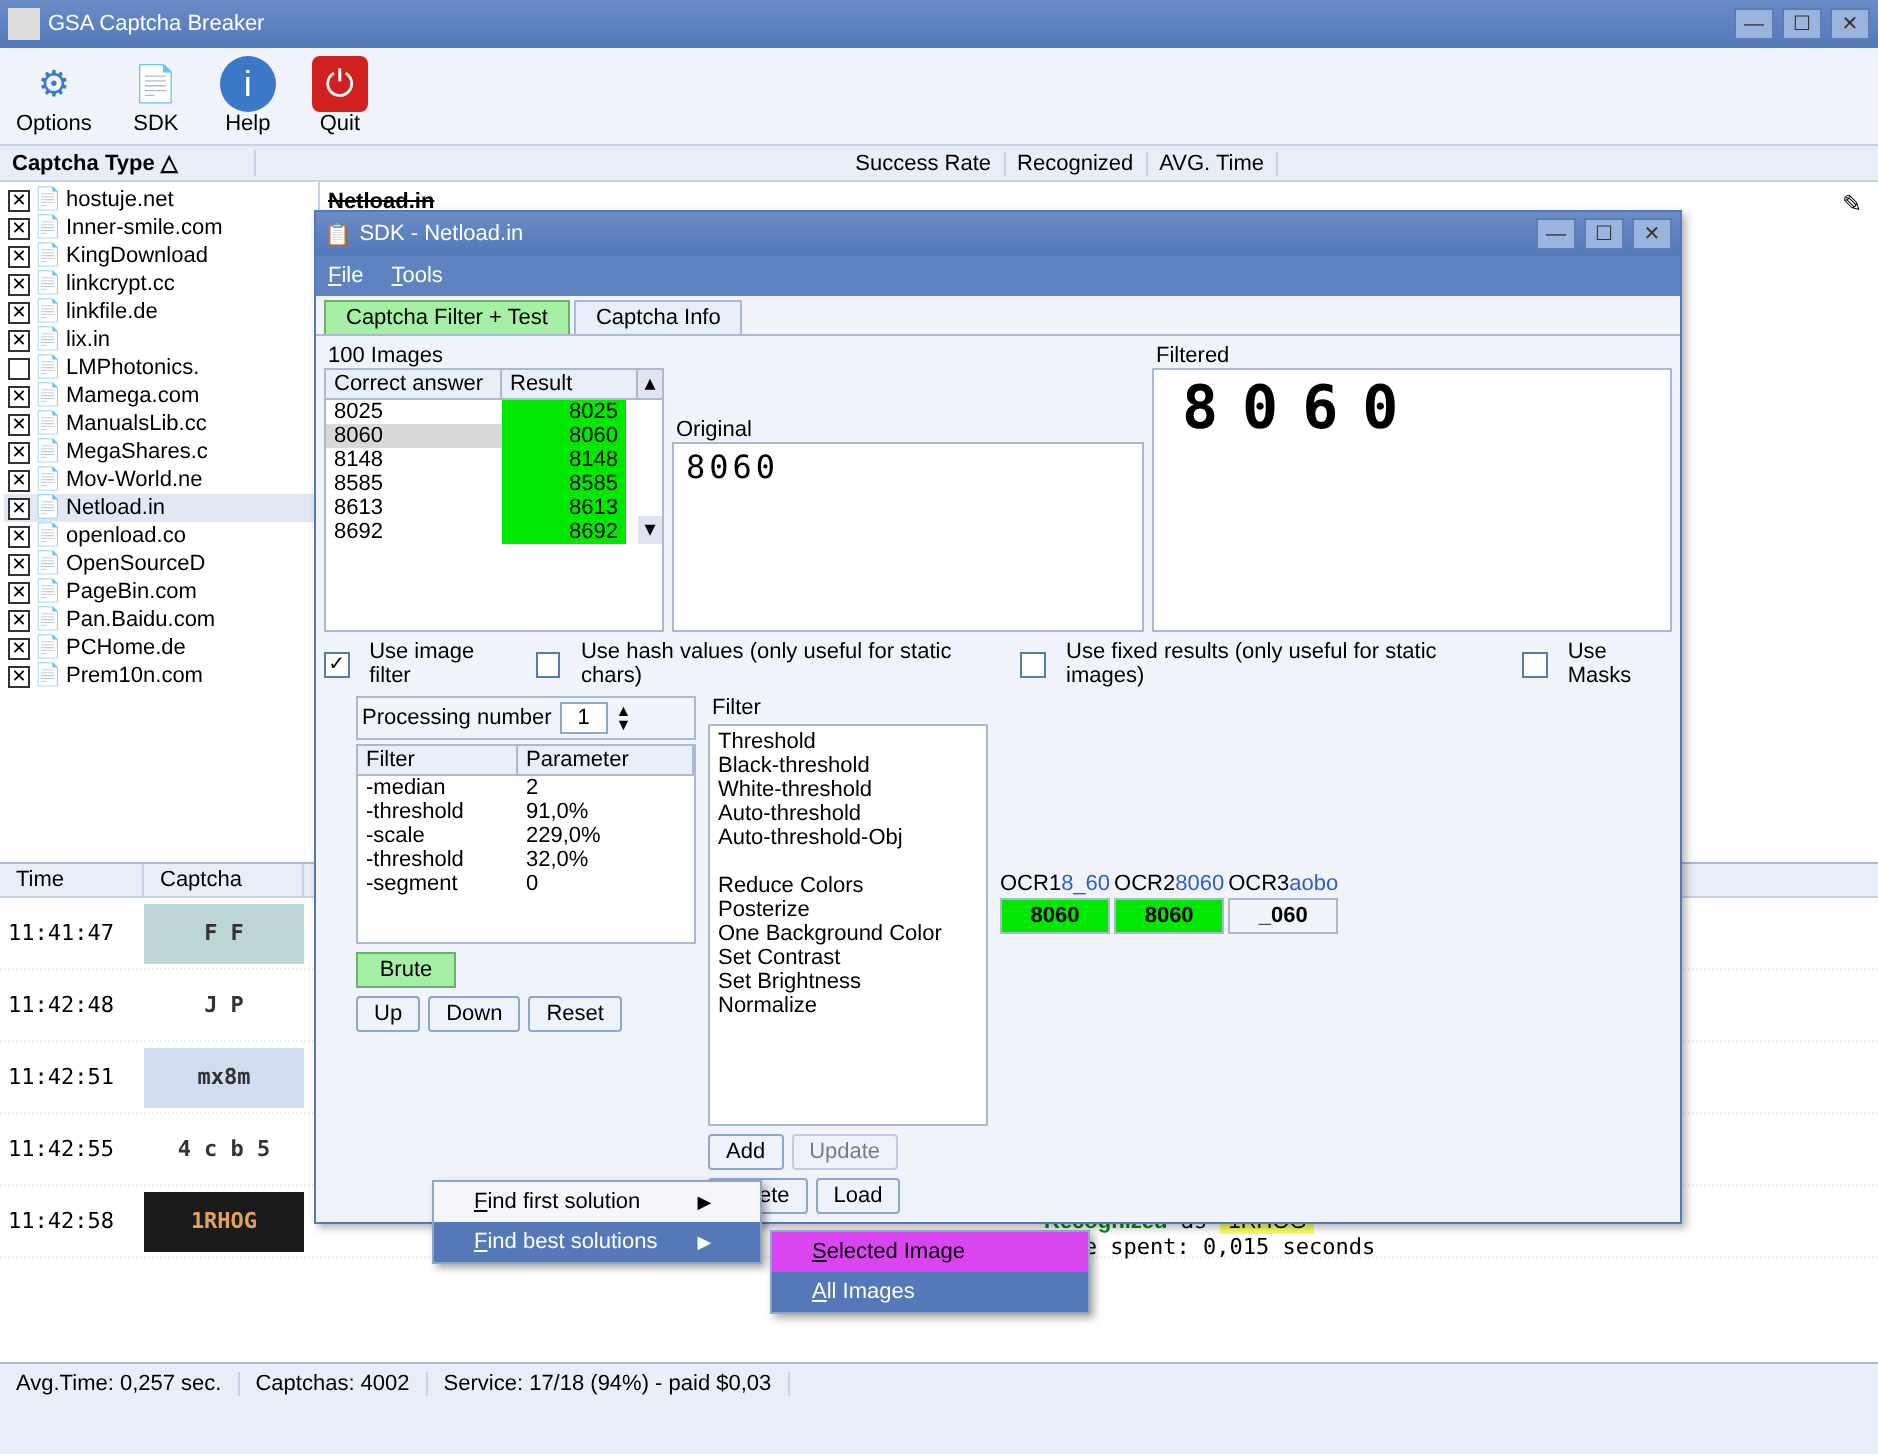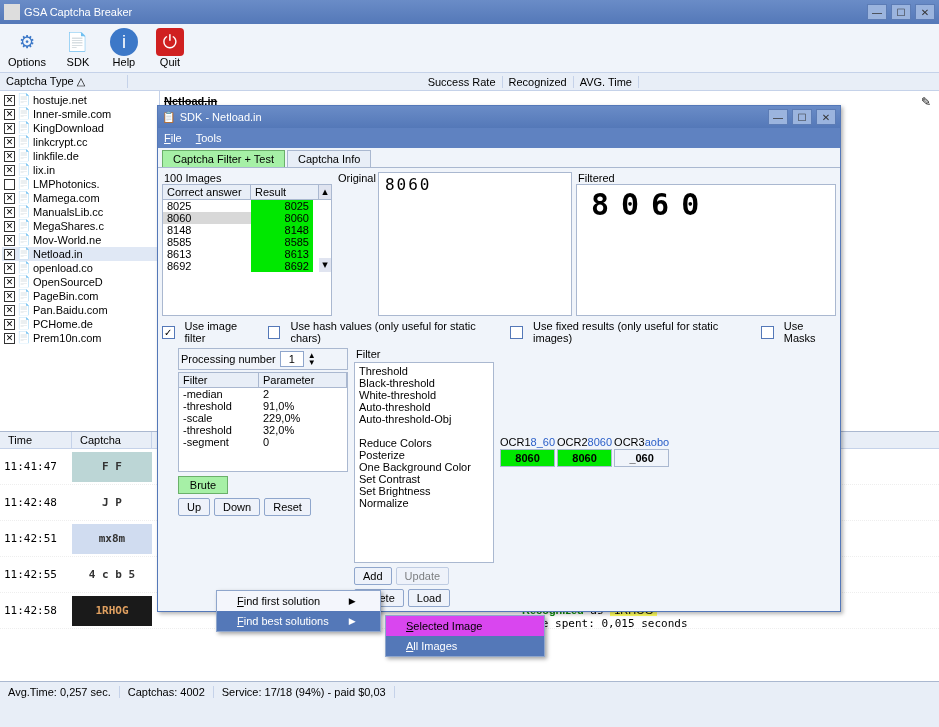--- a/index.html
+++ b/index.html
@@ -111,21 +111,21 @@
       <div class="ticon" style="background:#3c78c8;color:#fff;border-radius:50%;">i</div>
       <span>Help</span>
     </div>
   <div class="toolbtn">
       <div class="ticon" style="background:#d02020;color:#fff;border-radius:4px;">⏻</div>
       <span>Quit</span>
     </div>
 </div>
 
 <div class="header-row">
-  <div class="col" style="width:128px;"><span>Captcha Type</span> △</div>
+  <div class="col" style="width:128px;font-weight:bold;"><span>Captcha Type</span> △</div>
   <div style="flex:1;"></div>
   <div class="col">Success Rate</div>
   <div class="col">Recognized</div>
   <div class="col">AVG. Time</div>
   <div style="width:300px;"></div>
 </div>
 
 <div class="main-split">
   <div class="treepane" id="tree">
       <div class="tree-item">
@@ -325,21 +325,21 @@
                 <div class="c2">8613</div>
               </div>
               <div class="img-row">
                 <div class="c1">8692</div>
                 <div class="c2">8692</div>
               </div>
               <div style="position: relative; float: right; width: 12px; height: 14px; background: rgb(224, 228, 240); text-align: center; margin-top: -14px;">▾</div>
             </div>
         </div>
       </div>
-      <div style="width:236px;display:flex;flex-direction:row;">
+      <div style="width:236px;display:flex;flex-direction:column;margin-top:37px;">
         <div class="box-label">Original</div>
         <div class="img-preview">
           <span class="orig-txt">8060</span>
         </div>
       </div>
       <div style="flex:1;display:flex;flex-direction:column;">
         <div class="box-label">Filtered</div>
         <div class="img-preview">
           <span class="filt-txt">8060</span>
         </div>

